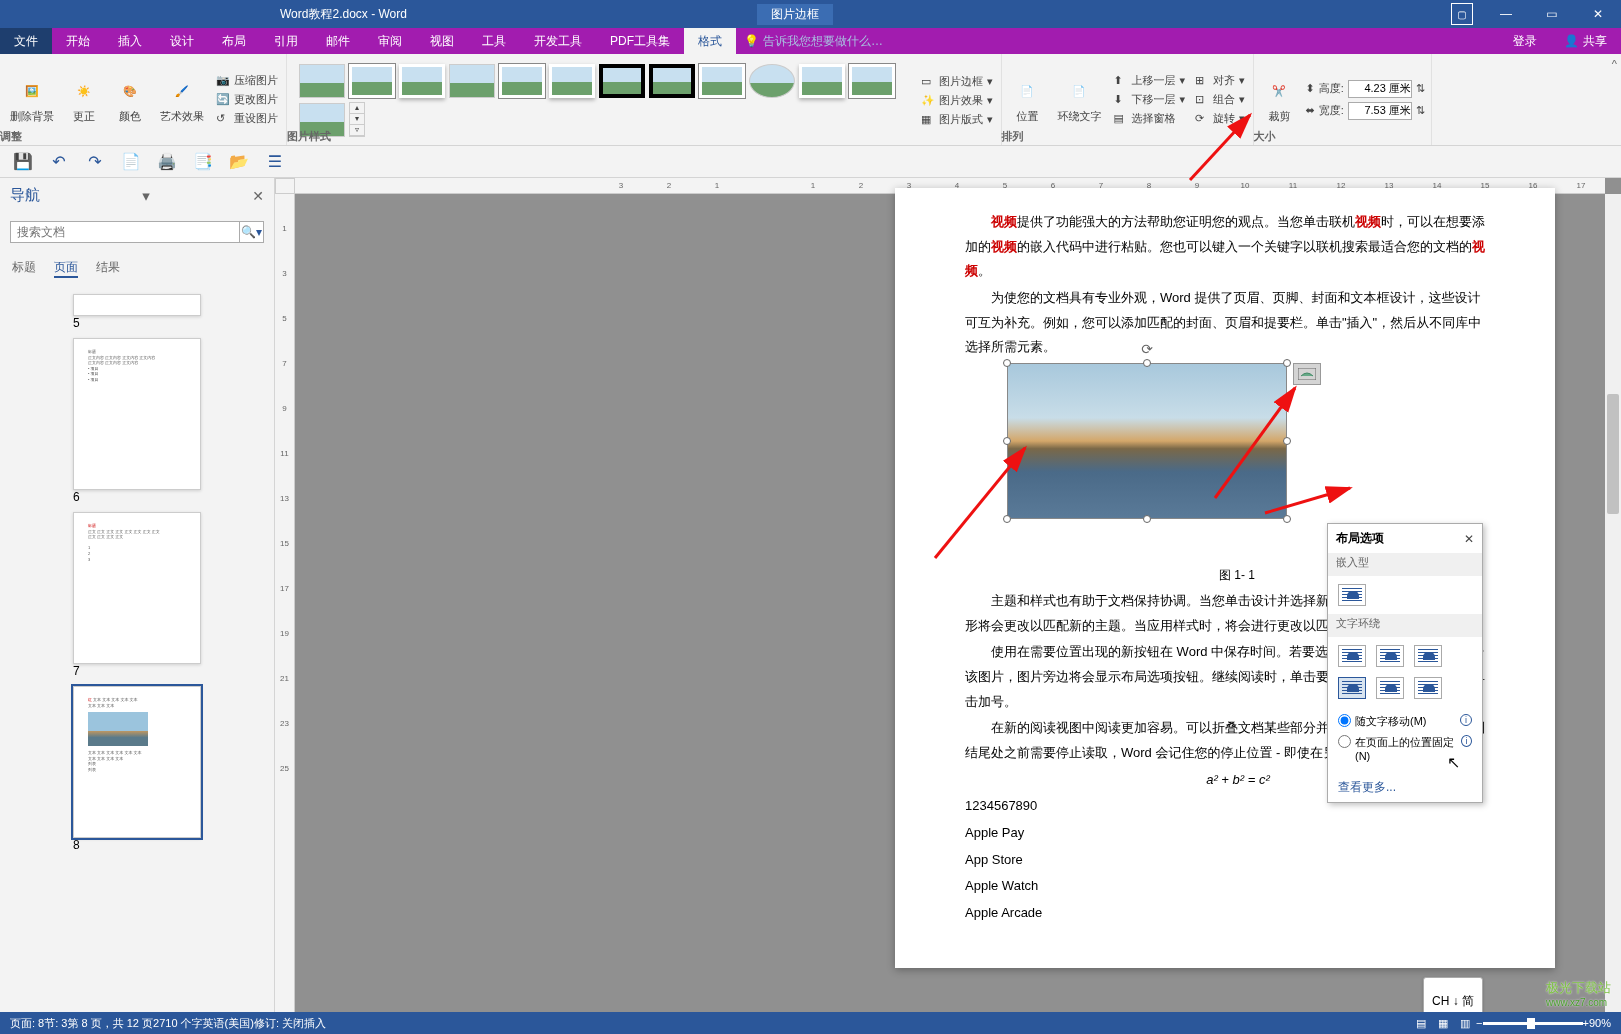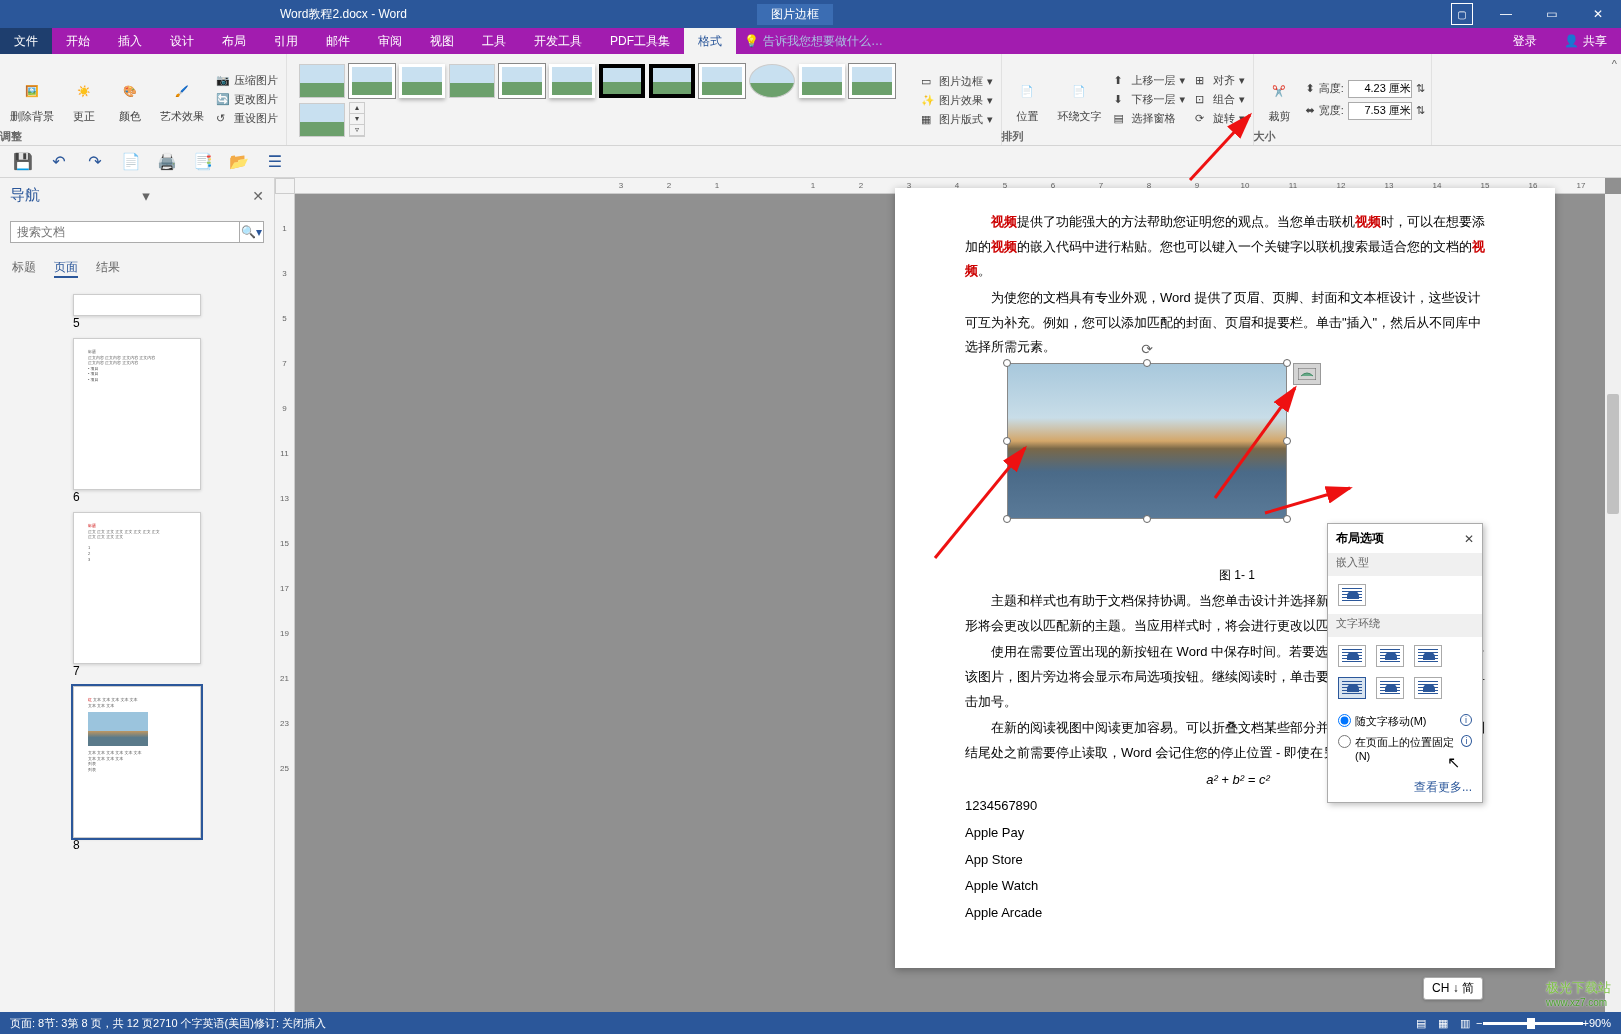--- a/index.html
+++ b/index.html
@@ -95,23 +95,23 @@
 .popup .p-hdr .x { margin-left: auto; cursor: pointer; color: #444; }
 .popup .sect { padding: 2px 8px 6px; background: #f0f0f0; color: #666; font-size: 11px; }
 .popup .opts { display: flex; flex-wrap: wrap; gap: 10px; padding: 8px 10px; }
 .popup .opt { width: 28px; height: 22px; border: 1px solid #aaa; cursor: pointer; position: relative; background: #fff; }
 .popup .opt.sel { background: #d8e4f0; border-color: #2b579a; }
 .popup .opt::before { content: ''; position: absolute; inset: 3px; background: repeating-linear-gradient(#2b579a, #2b579a 1px, transparent 1px, transparent 3px); }
 .popup .opt::after { content: ''; position: absolute; left: 8px; top: 6px; width: 12px; height: 8px; background: #2b579a; border-radius: 40% 40% 0 0 / 60% 60% 0 0; }
 .popup .radios { padding: 4px 10px 8px; }
 .popup .radio-row { display: flex; align-items: flex-start; gap: 4px; padding: 3px 0; font-size: 11px; }
 .popup .radio-row .info { margin-left: auto; color: #2b579a; border: 1px solid #2b579a; border-radius: 50%; width: 12px; height: 12px; font-size: 9px; text-align: center; line-height: 11px; cursor: pointer; }
-.popup .more { text-align: right; padding: 6px 10px; color: #2b579a; cursor: pointer; }
-
-.ime { position: absolute; left: 1148px; top: 799px; background: #fff; border: 1px solid #aaa; border-radius: 3px; padding: 2px 8px; font-size: 12px; box-shadow: 0 1px 3px rgba(0,0,0,.2); }
+.popup .more { padding: 6px 10px; color: #2b579a; cursor: pointer; }
+
+.ime { position: absolute; left: 1148px; top: 799px; background: #fff; border: 1px solid #aaa; border-radius: 3px; padding: 15px 8px; font-size: 12px; box-shadow: 0 1px 3px rgba(0,0,0,.2); }
 
 
 .arrow { position: absolute; pointer-events: none; }
 .arrow svg { overflow: visible; }
 
 .cursor { position: absolute; left: 1172px; top: 575px; font-size: 16px; pointer-events: none; }
 
 
 .statusbar { position: absolute; bottom: 0; left: 0; right: 0; height: 22px; background: #2b579a; color: #fff; font-size: 11px; display: flex; align-items: center; padding: 0 10px; }
 .statusbar .sp { flex: 1; }
@@ -220,20 +220,21 @@
           <span>▾</span>
           <span>▿</span>
         </div>
       </div>
       <div class="small-list">
         <div class="small-item"><span class="mini-ico">▭</span><span>图片边框</span> ▾</div>
         <div class="small-item"><span class="mini-ico">✨</span><span>图片效果</span> ▾</div>
         <div class="small-item"><span class="mini-ico">▦</span><span>图片版式</span> ▾</div>
       </div>
     </div>
+    <div class="label">图片样式</div>
   </div>
 
   <div class="ribbon-group">
     <div class="body">
       <div class="big-btn">
           <div class="ico">📄</div>
           <span>位置</span>
         </div>
       <div class="big-btn">
           <div class="ico">📄</div>

